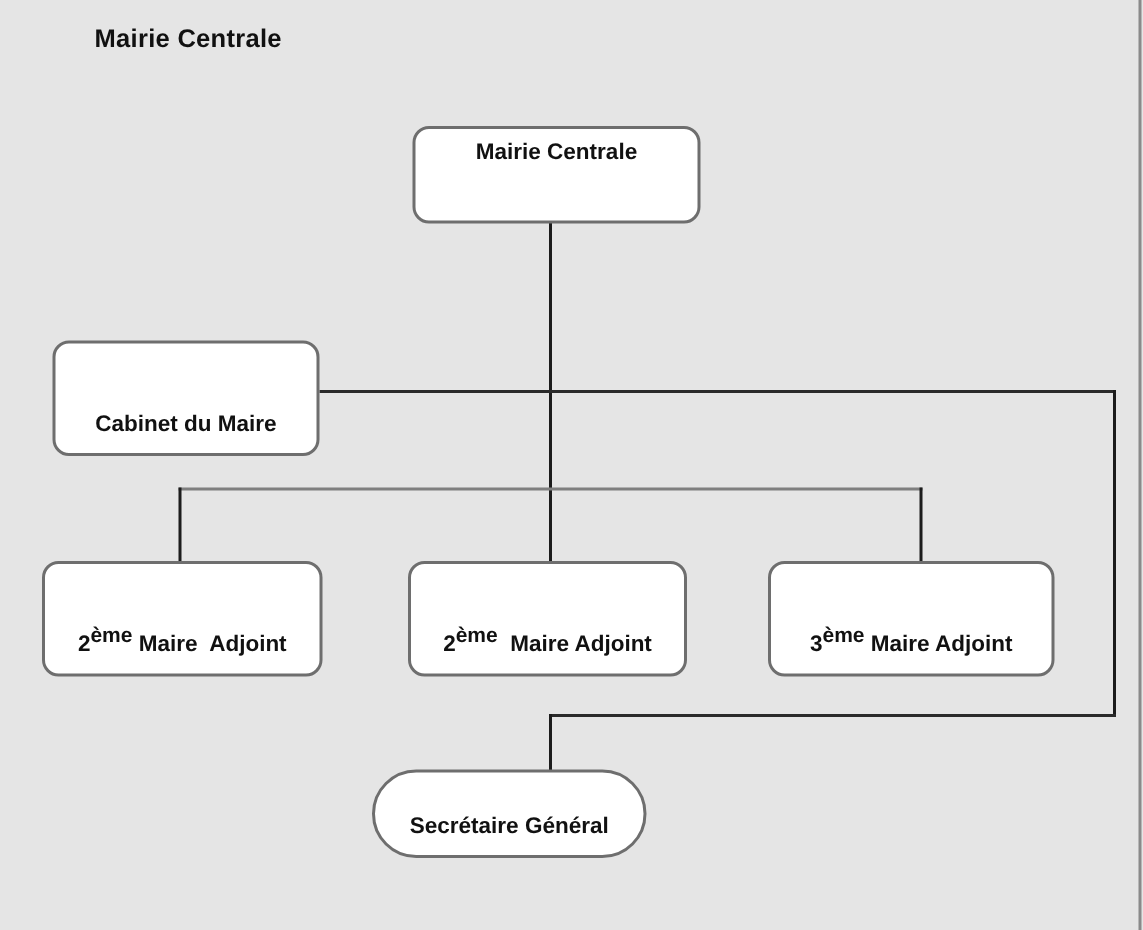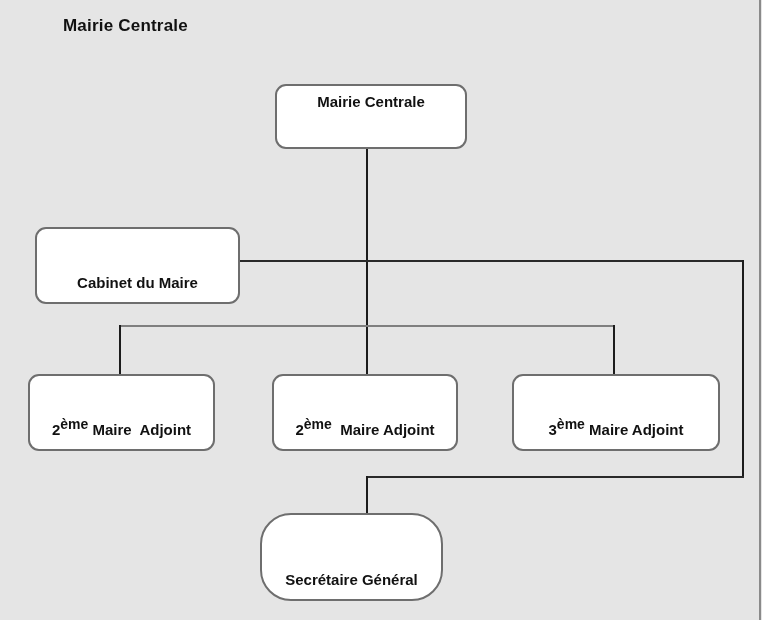--- a/index.html
+++ b/index.html
@@ -70,35 +70,35 @@
   <div class="hline" style="left: 366px; top: 476px; width: 378px;"></div>
   <div class="vline" style="left: 366px; top: 476px; height: 38px;"></div>
   <div class="hline gray" style="left: 119px; top: 325px; width: 496px;"></div>
   <div class="vline" style="left: 119px; top: 325px; height: 50px;"></div>
   <div class="vline" style="left: 613px; top: 325px; height: 50px;"></div>
 
   <div class="node text-top" style="left: 275px; top: 84px; width: 192px; height: 65px;">
     <span class="label">Mairie Centrale</span>
   </div>
 
-  <div class="node text-bottom" style="left: 35px; top: 227px; width: 205px; height: 77px;">
+  <div class="node text-bottom" style="left: 35px; top: 227px; width: 178px; height: 77px;">
     <span class="label">Cabinet du Maire</span>
   </div>
 
   <div class="node text-bottom" style="left: 28px; top: 374px; width: 187px; height: 77px;">
     <span class="label"><span>2</span><sup>ème</sup><span> Maire  Adjoint</span></span>
   </div>
 
   <div class="node text-bottom" style="left: 272px; top: 374px; width: 186px; height: 77px;">
     <span class="label"><span>2</span><sup>ème</sup><span>  Maire Adjoint</span></span>
   </div>
 
-  <div class="node text-bottom" style="left: 512px; top: 374px; width: 208px; height: 77px;">
+  <div class="node text-bottom" style="left: 512px; top: 374px; width: 191px; height: 77px;">
     <span class="label"><span>3</span><sup>ème</sup><span> Maire Adjoint</span></span>
   </div>
 
-  <div class="node text-bottom" style="left: 260px; top: 513px; width: 183px; height: 88px; border-radius: 31px;">
+  <div class="node text-bottom" style="left: 248px; top: 513px; width: 183px; height: 59px; border-radius: 31px;">
     <span class="label">Secrétaire Général</span>
   </div>
 
   <div class="page-edge" style="left: 759px;"></div>
 
 </div>
 
 </body></html>

